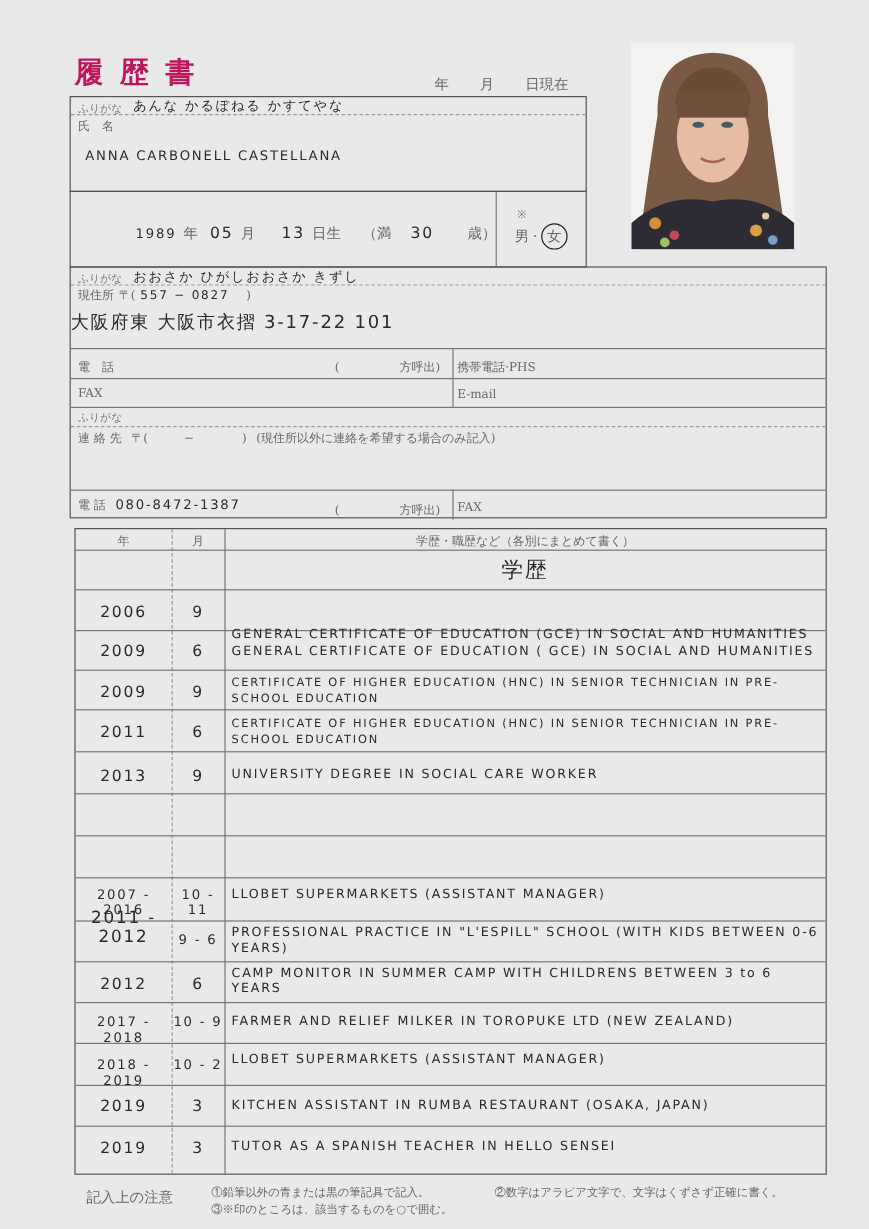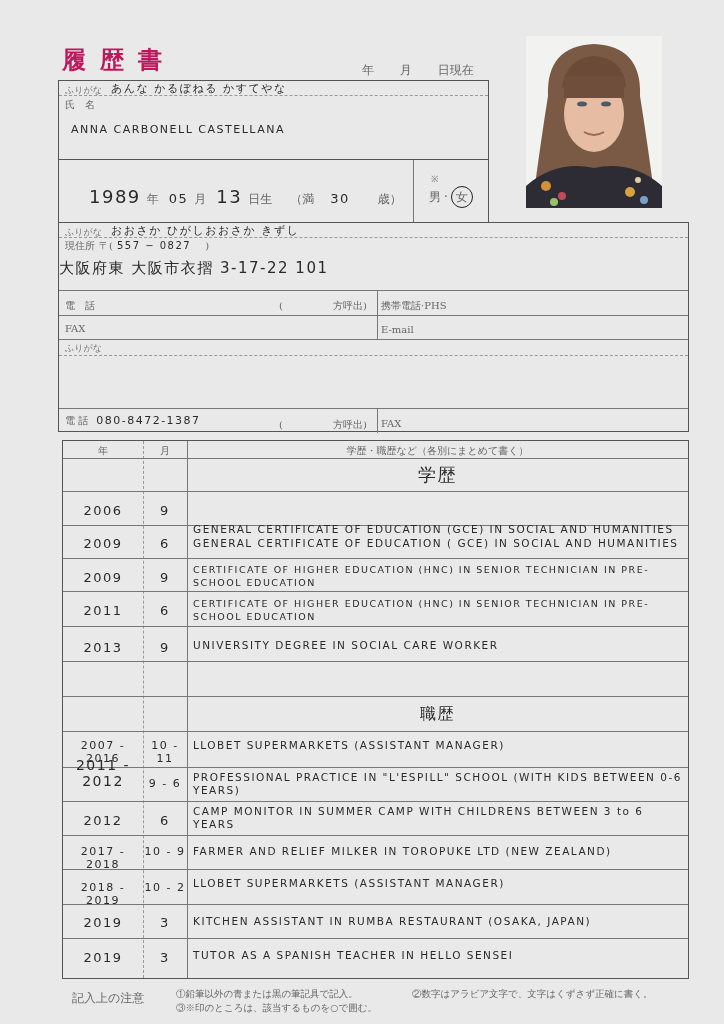--- a/index.html
+++ b/index.html
@@ -52,25 +52,25 @@
   <div class="dline" style="top:14px;"></div>
   <span class="abs xs" style="left:6px; top:3px;">ふりがな</span>
   <span class="abs hw" style="left:52px; top:0px; font-size:11px;">あんな かるぼねる かすてやな</span>
   <span class="abs sm" style="left:6px; top:17px;">氏　名</span>
   <span class="abs hw" style="left:12px; top:42px; font-size:11px;">ANNA CARBONELL CASTELLANA</span>
 </div>
 
 <div class="abs box" style="left:58px; top:159px; width:431px; height:64px;">
   <div class="vline" style="left:354px;"></div>
   <div class="abs" style="left:30px; top:26px; display:flex; gap:6px; align-items:baseline;">
-    <span class="hw" style="font-size:18px;">1989</span>
+    <span class="hw" style="font-size:11px;margin-left:24px;">1989</span>
     <span class="print" style="font-size:12px;">年</span>
     <span class="hw" style="font-size:13px; margin-left:4px;">05</span>
     <span class="print" style="font-size:12px;">月</span>
-    <span class="hw" style="font-size:18px; margin-left:4px;">13</span>
+    <span class="hw" style="font-size:13px; margin-left:16px;">13</span>
     <span class="print" style="font-size:12px;">日生</span>
     <span class="print" style="font-size:12px; margin-left:12px;">（満</span>
     <span class="hw" style="font-size:13px; margin-left:10px;">30</span>
     <span class="print" style="font-size:12px; margin-left:22px;">歳）</span>
   </div>
   <span class="abs xs" style="left:372px; top:12px;">※</span>
   <div class="abs" style="left:370px; top:26px; display:flex; align-items:center; gap:3px;">
     <span class="print" style="font-size:12px;">男</span>
     <span class="print" style="font-size:12px;">·</span>
     <span class="print" style="font-size:12px; border:1.5px solid #222; border-radius:50%; width:22px; height:22px; display:inline-flex; align-items:center; justify-content:center;">女</span>
@@ -96,20 +96,25 @@
   <div class="hline" style="top:185px;"></div>
   <div class="abs" style="left:318px; top:67px; height:49px; border-left:1px solid #777;"></div>
   <div class="abs" style="left:318px; top:185px; height:25px; border-left:1px solid #777;"></div>
 
   <span class="abs sm" style="left:6px; top:76px;">電　話</span>
   <span class="abs sm" style="left:220px; top:76px;">(　　　　　方呼出)</span>
   <span class="abs sm" style="left:322px; top:76px;">携帯電話·PHS</span>
   <span class="abs sm" style="left:6px; top:100px;">FAX</span>
   <span class="abs sm" style="left:322px; top:101px;">E-mail</span>
   <span class="abs xs" style="left:6px; top:119px;">ふりがな</span>
+  <div class="abs" style="left:6px; top:135px; display:flex; gap:8px;">
+    <span class="sm">連 絡 先</span>
+    <span class="sm">〒(　　　−　　　　)</span>
+    <span class="sm">(現住所以外に連絡を希望する場合のみ記入)</span>
+  </div>
   <div class="abs" style="left:6px; top:191px; display:flex; gap:8px; align-items:baseline;">
     <span class="sm">電 話</span>
     <span class="hw" style="font-size:11px;">080-8472-1387</span>
   </div>
   <span class="abs sm" style="left:220px; top:195px;">(　　　　　方呼出)</span>
   <span class="abs sm" style="left:322px; top:195px;">FAX</span>
 </div>
 
 <div class="abs box" style="left:62px; top:440px; width:627px; height:539px;">
   <div class="vdash" style="left:80px;"></div>
@@ -156,21 +161,20 @@
     <span class="cell-year hw" style="top:162px;">2011</span>
     <span class="cell-month hw" style="top:162px;">6</span>
     <span class="cell-text hw" style="top:156px; font-size:9.5px;">CERTIFICATE OF HIGHER EDUCATION (HNC) IN SENIOR TECHNICIAN IN PRE- SCHOOL EDUCATION</span>
   </div>
   <div>
     <span class="cell-year hw" style="top:199px;">2013</span>
     <span class="cell-month hw" style="top:199px;">9</span>
     <span class="cell-text hw" style="top:198px;">UNIVERSITY DEGREE IN SOCIAL CARE WORKER</span>
   </div>
 
-  <span class="abs hw" style="left:124px; right:0; text-align:center; top:263px; font-size:16px;">職歴</span>
 
   <div>
     <span class="cell-year hw" style="top:298px; font-size:11px;">2007 - 2016</span>
     <span class="cell-month hw" style="top:298px; font-size:11px;">10 - 11</span>
     <span class="cell-text hw" style="top:298px;">LLOBET SUPERMARKETS (ASSISTANT MANAGER)</span>
   </div>
   <div>
     <span class="cell-year hw" style="top:316px; font-size:14px;">2011 - 2012</span>
     <span class="cell-month hw" style="top:336px; font-size:11px;">9 - 6</span>
     <span class="cell-text hw" style="top:330px;">PROFESSIONAL PRACTICE IN "L'ESPILL" SCHOOL (WITH KIDS BETWEEN 0-6 YEARS)</span>

